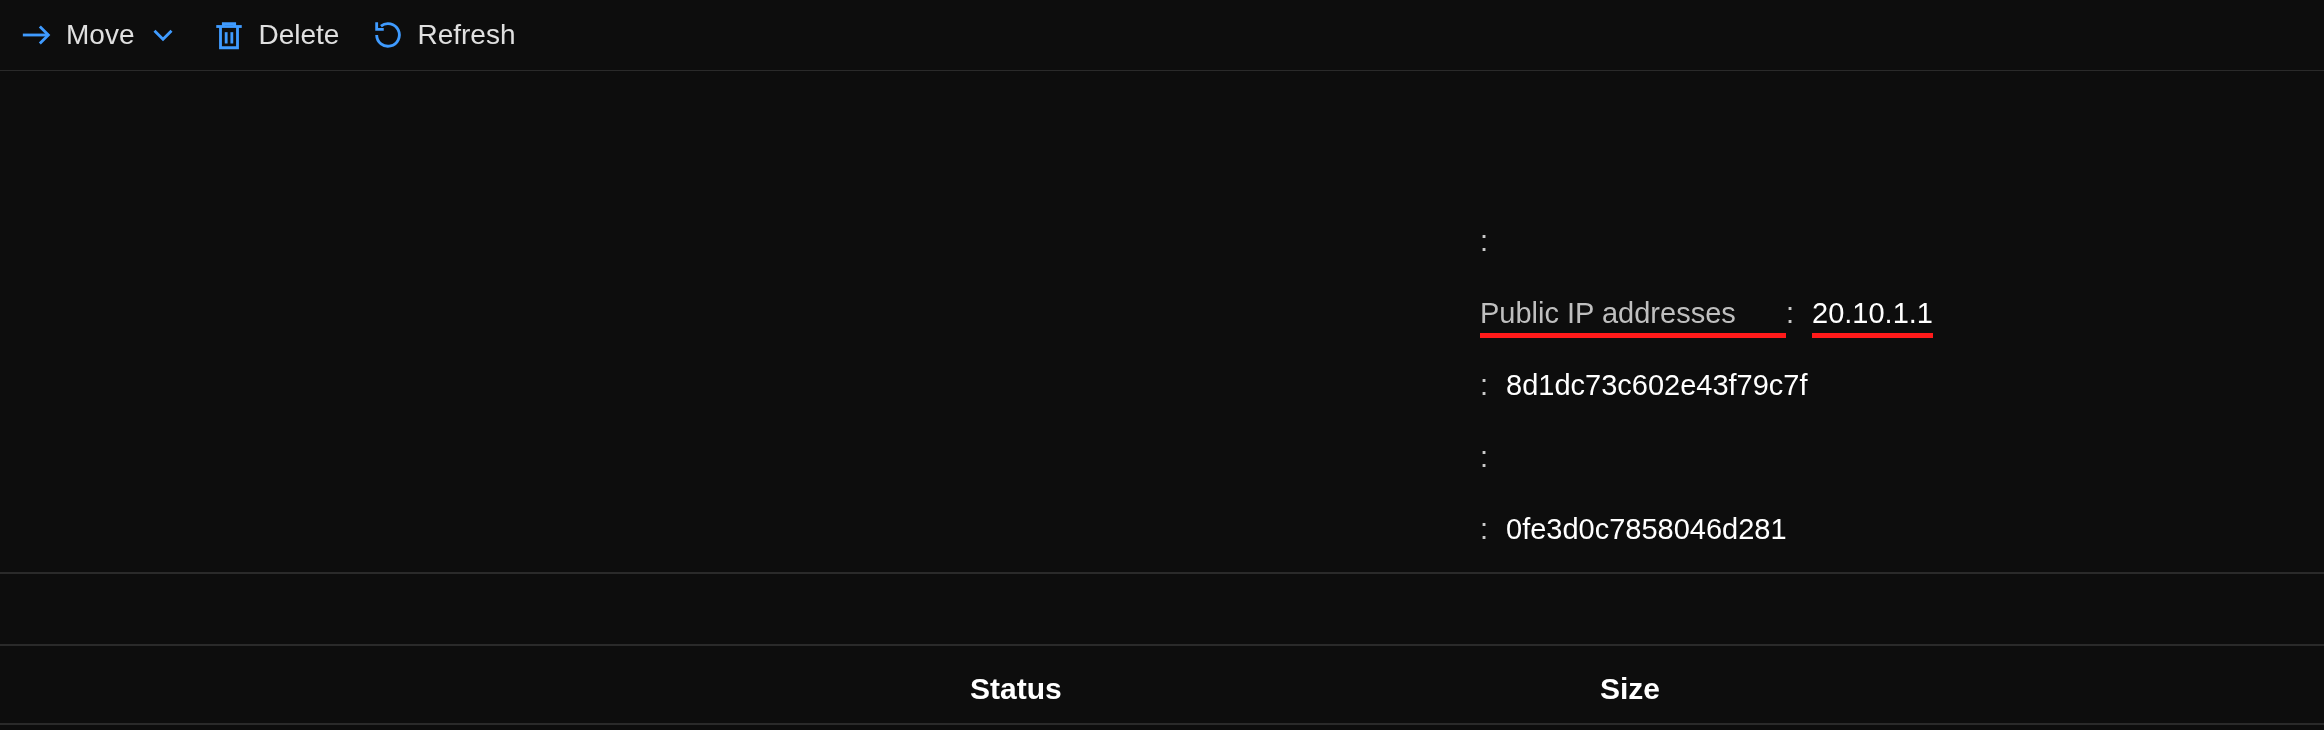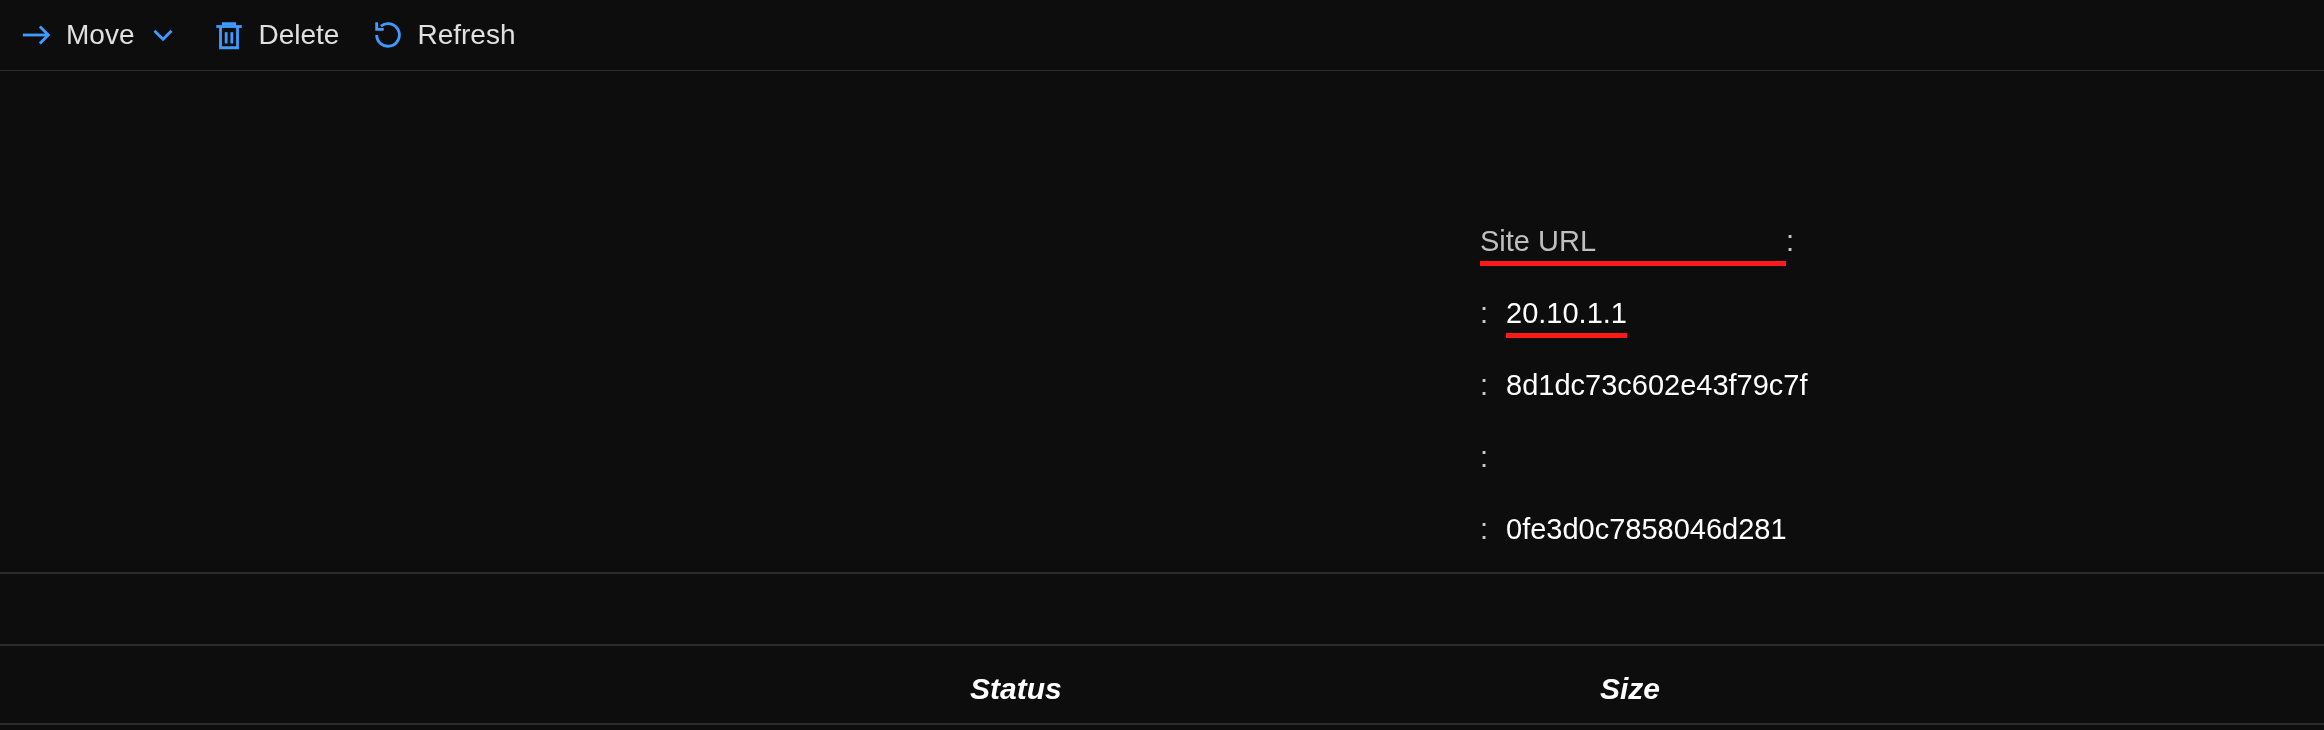--- a/index.html
+++ b/index.html
@@ -99,21 +99,20 @@
     height: 70px;
     display: flex;
     font-size: 30px;
     font-weight: 600;
     color: #ffffff;
     border-bottom: 2px solid #2a2a2a;
   }
   .headers .col {
     display: flex;
     align-items: center;
-    font-style: italic;
   }
   .col-spacer1 { width: 970px; }
   .col-status { width: 630px; }
   .col-size { flex: 1; }
 </style>
 </head>
 <body>
 
 <div class="toolbar">
   <div class="toolbar-item">
@@ -151,25 +150,25 @@
         <polyline points="4,3 4,8 9,8" stroke="#3f9bff" stroke-width="2" fill="none"></polyline>
       </svg>
     </span>
     <span>Refresh</span>
   </div>
 </div>
 
 <div class="details">
 
   <div class="row underline-red-pair">
-    <div class="label">Site URL</div>
     <div class="colon">:</div>
   </div>
 
   <div class="row underline-red-pair">
+    <div class="label">Public IP addresses</div>
     <div class="colon">:</div>
     <div class="value">20.10.1.1</div>
   </div>
 
   <div class="row">
     <div class="colon">:</div>
     <div class="value">8d1dc73c602e43f79c7f</div>
   </div>
 
   <div class="row underline-red-pair">

